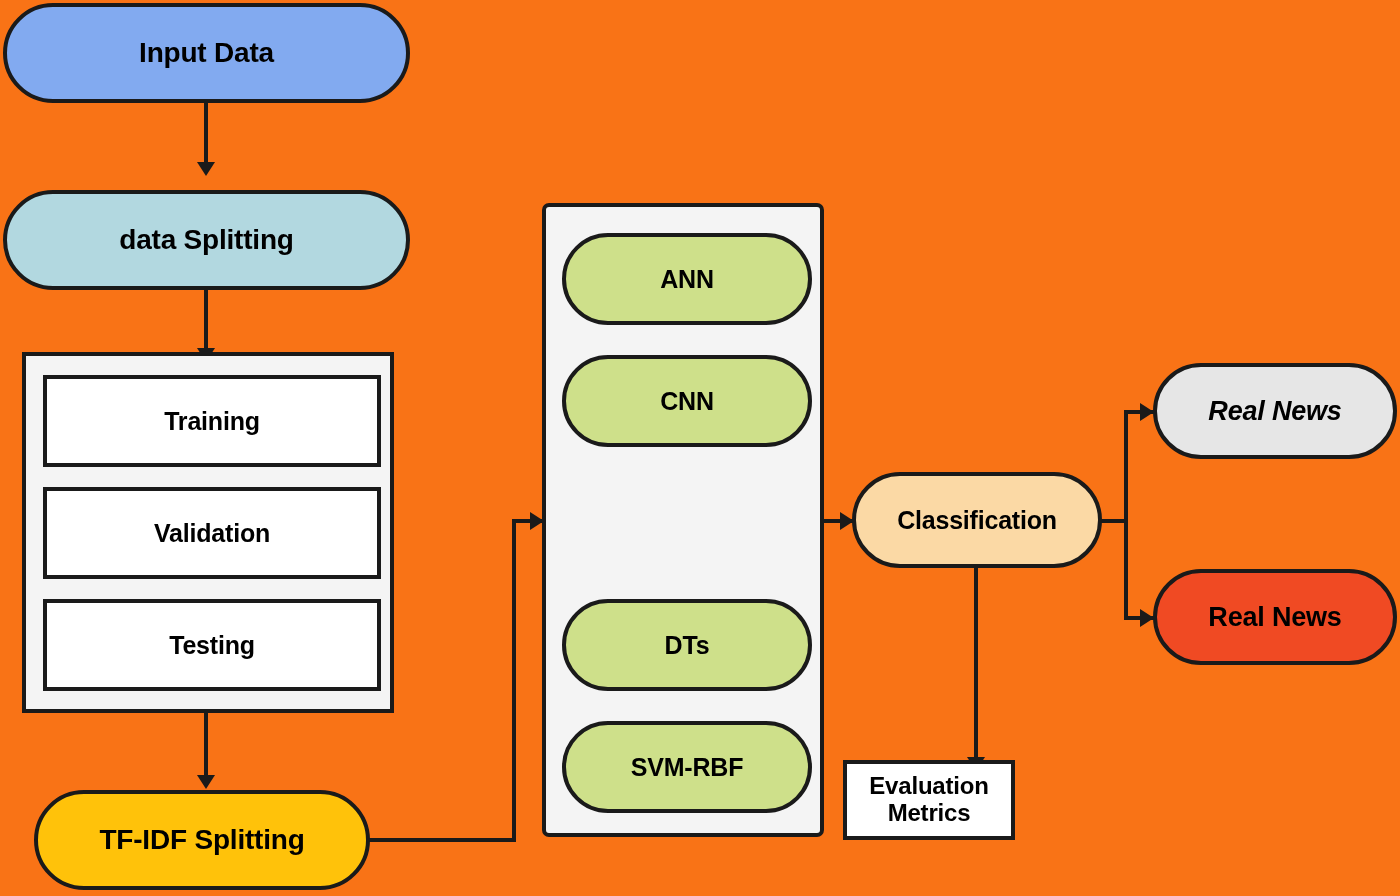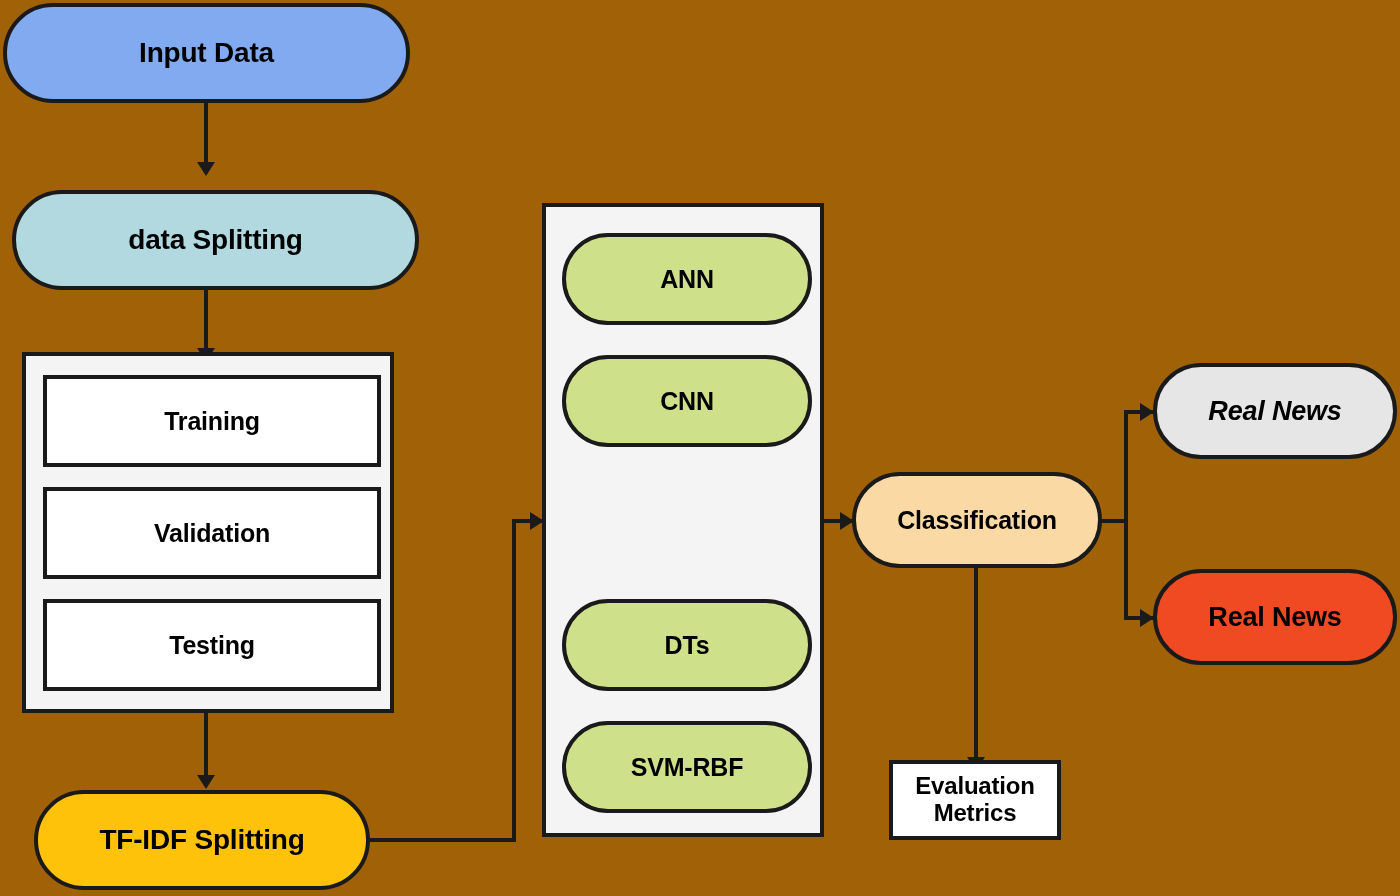--- a/index.html
+++ b/index.html
@@ -8,21 +8,21 @@
     padding: 0;
     background: #ffffff;
   }
   body {
     font-family: "Liberation Sans", sans-serif;
   }
   #canvas {
     position: relative;
     width: 1400px;
     height: 896px;
-    background: #a16207;
+    background: #f97316;
     overflow: hidden;
   }
   .node {
     position: absolute;
     box-sizing: border-box;
     display: flex;
     align-items: center;
     justify-content: center;
     text-align: center;
     color: #000000;
@@ -104,41 +104,41 @@
   <div class="arrow right" style="left:1140px; top:403px;"></div>
 
   <div class="edge h" style="left:1124px; top:616px; width:30px;"></div>
   <div class="arrow right" style="left:1140px; top:609px;"></div>
 
   <div class="edge v" style="left:974px; top:568px; height:192px;"></div>
   <div class="arrow down" style="left:967px; top:757px;"></div>
 
   <div class="node pill n-input" style="left:3px; top:3px; width:407px; height:100px;">Input Data</div>
 
-  <div class="node pill n-split" style="left:12px; top:190px; width:407px; height:100px;">data Splitting</div>
+  <div class="node pill n-split" style="left:3px; top:190px; width:407px; height:100px;">data Splitting</div>
 
   <div class="node rect n-container" style="left:22px; top:352px; width:372px; height:361px; display:block;">
     <div class="node rect n-subbox" style="left:17px; top:19px; width:338px; height:92px;">Training</div>
     <div class="node rect n-subbox" style="left:17px; top:131px; width:338px; height:92px;">Validation</div>
     <div class="node rect n-subbox" style="left:17px; top:243px; width:338px; height:92px;">Testing</div>
   </div>
 
   <div class="node pill n-tfidf" style="left:34px; top:790px; width:336px; height:100px;">TF-IDF Splitting</div>
 
-  <div class="node rect n-container" style="left:542px; top:203px; width:282px; height:634px; display:block;">
+  <div class="node rect n-container" style="left:542px; top:203px; width:282px; height:634px; display:block;border-radius:7px;">
     <div class="node pill n-model" style="left:16px; top:26px; width:250px; height:92px;">ANN</div>
     <div class="node pill n-model" style="left:16px; top:148px; width:250px; height:92px;">CNN</div>
     <div class="node pill n-model" style="left:16px; top:392px; width:250px; height:92px;">DTs</div>
     <div class="node pill n-model" style="left:16px; top:514px; width:250px; height:92px;">SVM-RBF</div>
   </div>
 
   <div class="node pill n-class" style="left:852px; top:472px; width:250px; height:96px;">Classification</div>
 
   <div class="node pill n-real" style="left:1153px; top:363px; width:244px; height:96px;font-style:italic;">Real News</div>
 
   <div class="node pill n-fake" style="left:1153px; top:569px; width:244px; height:96px;">Real News</div>
 
-  <div class="node rect n-eval" style="left:889px; top:760px; width:172px; height:80px; flex-direction:column;">
+  <div class="node rect n-eval" style="left:843px; top:760px; width:172px; height:80px; flex-direction:column;">
     <span>Evaluation</span>
     <span>Metrics</span>
   </div>
 
 </div>
 
 </body></html>

